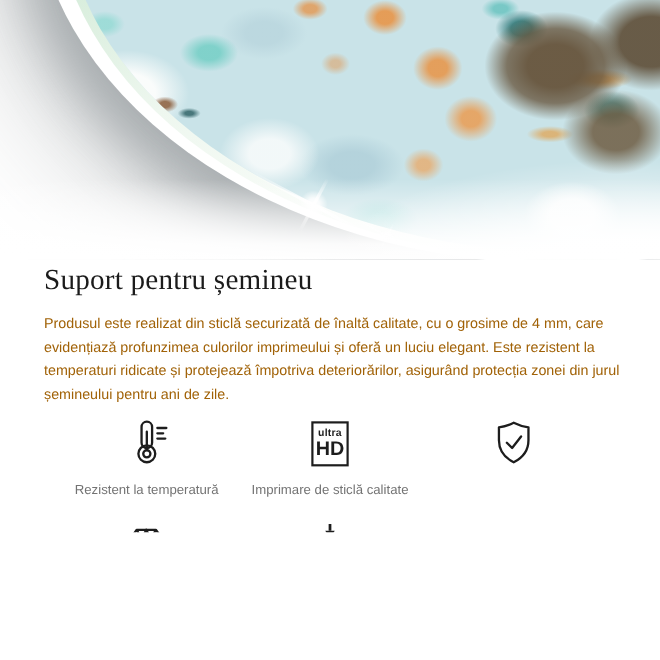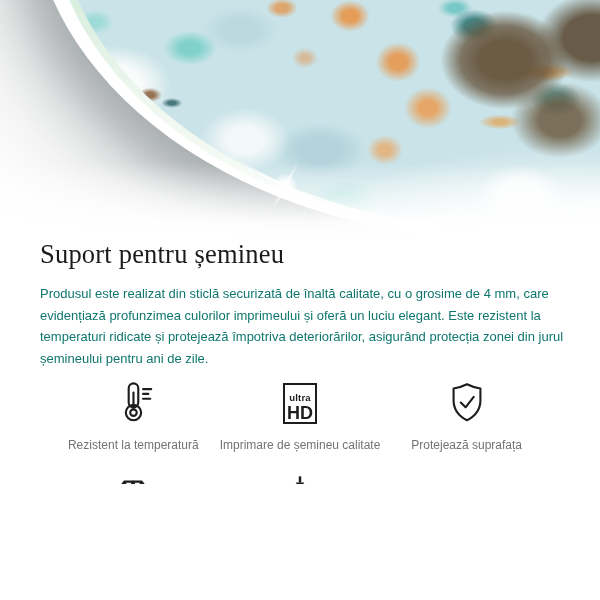--- a/index.html
+++ b/index.html
@@ -83,34 +83,34 @@
   .sparkle.s1{left:285px;top:186px;}
   .sparkle.s2{left:352px;top:214px;opacity:.75;transform:scale(.45);}
   
   .content{padding:0 40px;}
   h1{
     margin:0;padding-top:3px;font-family:"Liberation Serif",serif;font-weight:400;
     font-size:26.5px;line-height:31px;color:#1b1b1b;letter-spacing:.2px;
   }
   h1 .t-line{display:block;}
   .desc{
-    margin:13px 0 0;width:532px;font-size:13px;line-height:21.5px;color:#0f766e;
+    margin:13px 0 0;width:532px;font-size:13px;line-height:21.5px;color:#a16207;
   }
   
   .features{
     display:grid;grid-template-columns:repeat(3,1fr);
     margin:10px 10px 0;row-gap:20px;
   }
   .feature{text-align:center;}
   .icon-wrap{height:48px;display:flex;align-items:center;justify-content:center;margin-bottom:11px;}
   .feature .label{font-size:12px;color:#737373;}
   .ficon{stroke:#1d1d1d;fill:none;stroke-width:2.2;}
   .uhd-box{
     width:30px;height:37px;border:2.5px solid #1d1d1d;
-    display:flex;flex-direction:column;align-items:center;justify-content:flex-end;
+    display:flex;flex-direction:column;align-items:center;justify-content:center;
     font-family:"Liberation Sans",sans-serif;color:#1d1d1d;line-height:1;
   }
   .uhd-top{font-size:9.5px;font-weight:600;letter-spacing:.2px;}
   .uhd-bottom{font-size:18px;font-weight:700;margin-top:1px;}
 </style>
 </head>
 <body>
 
 <div class="page">
 
@@ -154,31 +154,30 @@
         <div class="label">Rezistent la temperatură</div>
       </div>
 
       <div class="feature">
         <div class="icon-wrap">
           <div class="uhd-box">
             <span class="uhd-top">ultra</span>
             <span class="uhd-bottom">HD</span>
           </div>
         </div>
-        <div class="label">Imprimare de șemineu calitate</div>
+        <div class="label">Imprimare de sticlă calitate</div>
       </div>
 
       <div class="feature">
         <div class="icon-wrap">
           <svg class="ficon" width="46" height="46" viewBox="0 0 48 48" stroke-linecap="round" stroke-linejoin="round">
             <path d="M24 4.5 C28.5 6.8 33 8.2 38 8.8 V21 C38 31 32.5 37.6 24 42 C15.5 37.6 10 31 10 21 V8.8 C15 8.2 19.5 6.8 24 4.5 Z"></path>
             <polyline points="17.5,23.5 22.5,28.5 31,17.5"></polyline>
           </svg>
         </div>
-        <div class="label">Protejează suprafața</div>
       </div>
 
       <div class="feature">
         <div class="icon-wrap">
           <svg class="ficon" width="46" height="46" viewBox="0 0 48 48" stroke-width="2" stroke-linejoin="round">
             <path d="M15 9 H33 L40 18.5 L24 41.5 L8 18.5 Z"></path>
             <path d="M8 18.5 H40"></path>
             <path d="M15 9 L19.5 18.5 L24 9 L28.5 18.5 L33 9"></path>
             <path d="M19.5 18.5 L24 41.5 M28.5 18.5 L24 41.5"></path>
           </svg>

